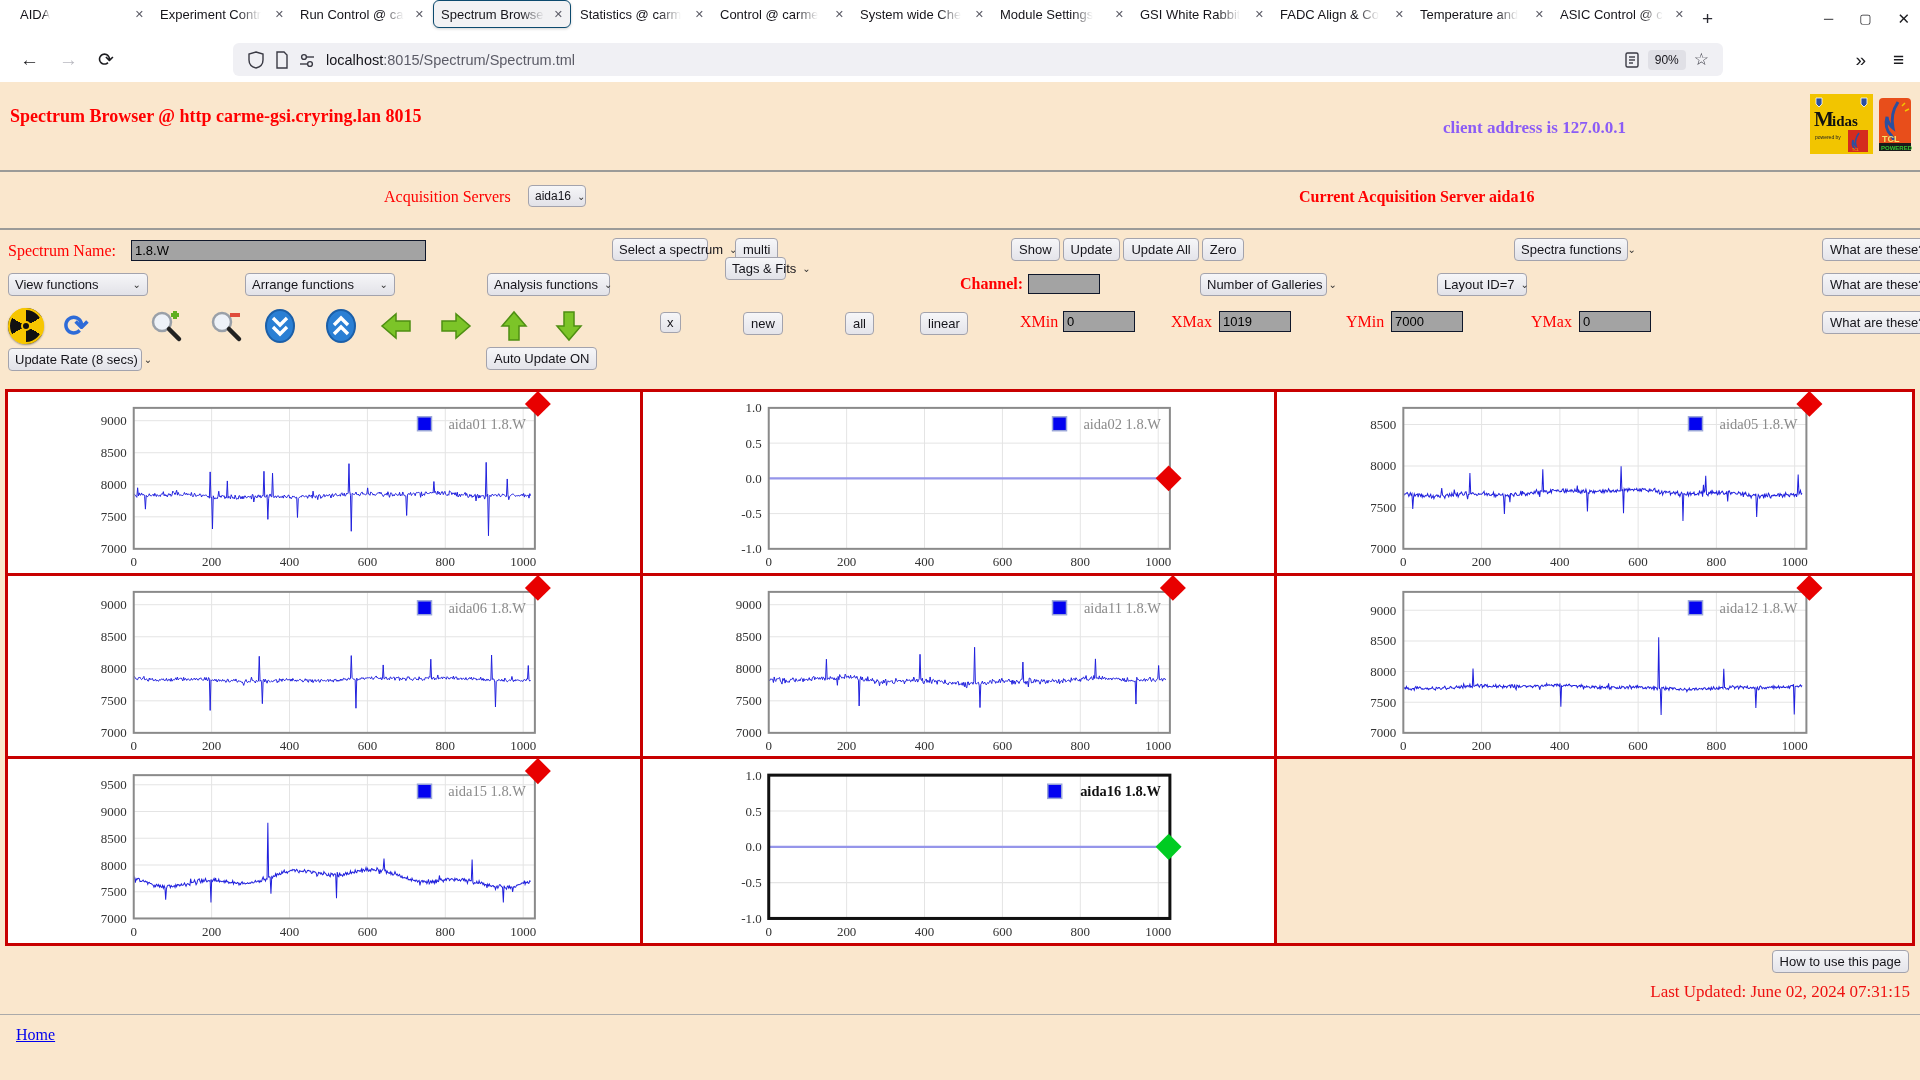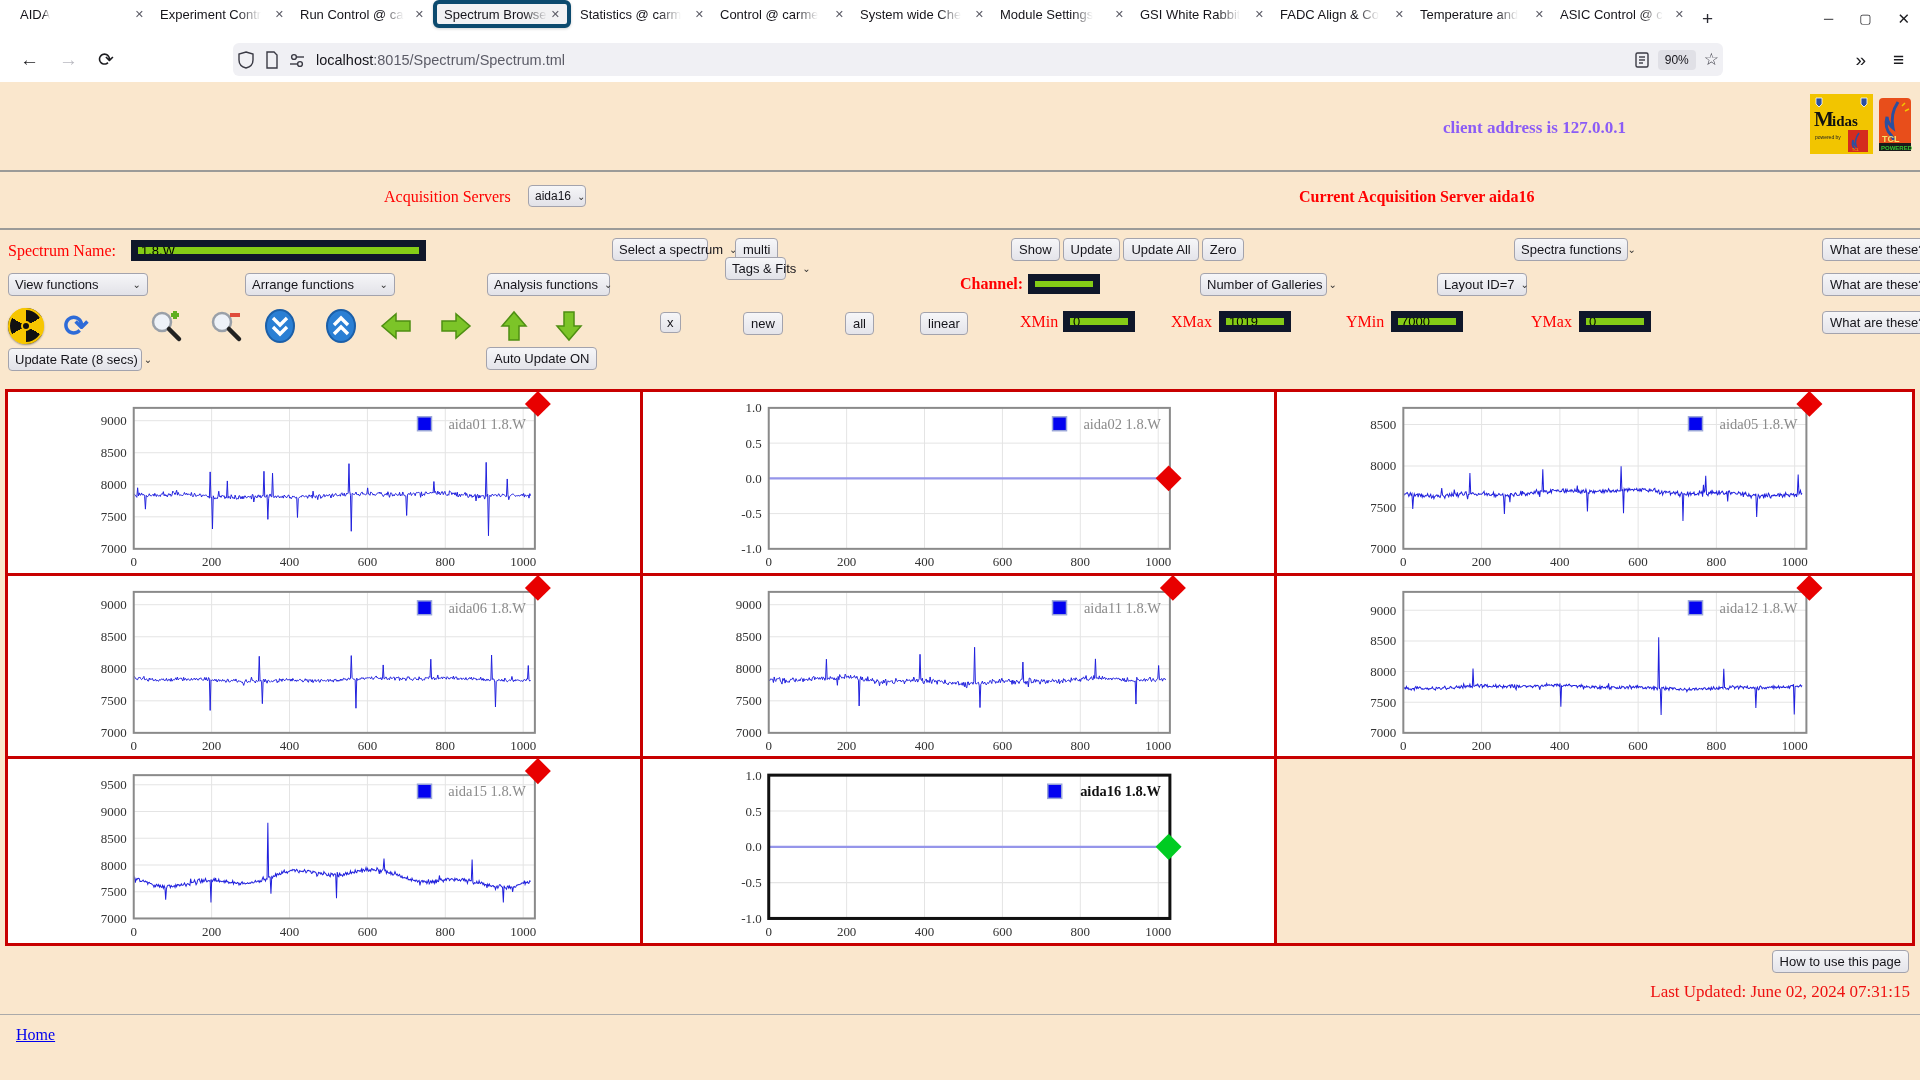--- a/index.html
+++ b/index.html
@@ -4,44 +4,44 @@
 <style>
   html,body{margin:0;padding:0;}
   body{width:1920px;height:1080px;overflow:hidden;font-family:"Liberation Sans",sans-serif;background:#FAE7CD;}
   .abs{position:absolute;}
   
   .tabbar{position:absolute;left:0;top:0;width:1920px;height:37px;background:#fff;display:flex;align-items:center;}
   .tabs{display:flex;align-items:flex-start;height:100%;padding-left:12px;}
   .tab{width:138px;height:28px;margin:0 1px;display:flex;align-items:center;justify-content:space-between;padding:0 7px;border-radius:6px;font-size:13px;color:#15141a;box-sizing:border-box;flex:none;}
   .tab .tlabel{white-space:nowrap;overflow:hidden;-webkit-mask-image:linear-gradient(90deg,#000 78%,transparent);mask-image:linear-gradient(90deg,#000 78%,transparent);}
   .tab .tclose{color:#5b5b66;font-size:11px;margin-left:4px;}
-  .tab.active{background:#f2f2f4;border:4px solid #0c4a6e;box-shadow:0 1px 3px rgba(0,0,0,.18);}
+  .tab.active{background:#f2f2f4;border:1px solid #0c4a6e;box-shadow:0 1px 3px rgba(0,0,0,.18);}
   .newtab{font-size:19px;color:#2b2b33;margin-left:10px;}
   .winctl{position:absolute;right:10px;top:0;height:37px;display:flex;align-items:center;gap:26px;color:#1b1b1f;font-size:13px;}
   .navbar{position:absolute;left:0;top:37px;width:1920px;height:45px;background:#fff;border-bottom:1px solid #d4d4d8;display:flex;align-items:center;}
   .navico{font-size:19px;color:#1b1b1f;margin-left:20px;}
   .navico.disabled{color:#b9b9c0;}
-  .urlbar{position:absolute;left:233px;top:6px;width:1490px;height:33px;background:#f0f0f4;border-radius:6px;display:flex;align-items:center;padding:0 4px;box-sizing:border-box;}
+  .urlbar{position:absolute;left:233px;top:6px;width:1490px;height:33px;background:#f0f0f4;border-radius:6px;display:flex;align-items:center;padding:0 14px;box-sizing:border-box;}
   .urlbar .sep{flex:1;}
   .urltext{font-size:14.5px;color:#15141a;margin-left:10px;}
   .urltext .rest{color:#5b5b66;}
   .zoombadge{background:#e0e0e6;border-radius:4px;font-size:12px;padding:3px 7px;color:#15141a;margin:0 8px;}
   .star{font-size:17px;color:#3a3a44;}
   .smallsvg{display:inline-block;vertical-align:middle;}
   
   .page{position:absolute;left:0;top:82px;width:1920px;height:998px;background:#FAE7CD;font-family:"Liberation Serif",serif;}
   .title{font-size:18px;font-weight:bold;color:#ff0000;}
   .client{font-size:17px;font-weight:bold;color:#8b5cf6;}
   .redlabel{font-size:16px;color:#ff0000;}
   .redbold{font-size:16px;font-weight:bold;color:#ff0000;}
   .hr{position:absolute;left:0;right:0;height:2px;background:#9b9b98;}
   .btn{font-family:"Liberation Sans",sans-serif;font-size:13px;color:#15141a;background:linear-gradient(#f6f6f8,#e4e4ea);border:1px solid #a3a3ad;border-radius:4px;padding:3px 7px;white-space:nowrap;}
   .sel{font-family:"Liberation Sans",sans-serif;font-size:13px;color:#15141a;background:linear-gradient(#f6f6f8,#e2e2e8);border:1px solid #a3a3ad;border-radius:4px;padding:3px 6px;display:inline-flex;align-items:center;justify-content:space-between;box-sizing:border-box;white-space:nowrap;}
   .sel .arr{font-size:10px;margin-left:6px;color:#333;}
-  .txt{font-family:"Liberation Sans",sans-serif;font-size:13px;border:7px solid #0f172a;background:#84cc16;padding:2px 3px;box-sizing:border-box;}
+  .txt{font-family:"Liberation Sans",sans-serif;font-size:13px;border:1px solid #0f172a;background:#a3a3a3;padding:2px 3px;box-sizing:border-box;}
   .btnrow{display:flex;gap:3px;}
   
   .ticon{position:absolute;width:36px;height:36px;}
   .rad{border-radius:50%;background:conic-gradient(#111 0 60deg,#f7c600 60deg 120deg,#111 120deg 180deg,#f7c600 180deg 240deg,#111 240deg 300deg,#f7c600 300deg 360deg);box-shadow:inset 0 0 0 2px #f7c600,0 1px 2px rgba(0,0,0,.4);position:relative;}
   .rad::after{content:"";position:absolute;left:13px;top:13px;width:10px;height:10px;background:#111;border:2px solid #f7c600;border-radius:50%;box-sizing:border-box;}
   .refr{font-size:30px;color:#2e6bd8;font-weight:bold;line-height:36px;text-align:center;}
   
   .grid{position:absolute;left:5px;top:307px;width:1910px;height:557px;box-sizing:border-box;border:3px solid #c80000;display:grid;grid-template-columns:1fr 1fr 1fr;grid-template-rows:1fr 1fr 1fr;}
   .grid-cell{background:#fff;border-right:3px solid #c80000;border-bottom:3px solid #c80000;position:relative;}
   .grid-cell:nth-child(3n){border-right:none;}
@@ -139,20 +139,21 @@
       </svg>
     <span class="zoombadge">90%</span>
     <span class="star">☆</span>
   </div>
   <span class="navico" style="position:absolute;right:54px">»</span>
   <span class="navico" style="position:absolute;right:16px">≡</span>
 </div>
 
 <div class="page">
 
+  <div class="abs title" style="left:10px;top:24px;">Spectrum Browser @ http carme-gsi.cryring.lan 8015</div>
   <div class="abs client" style="left:1443px;top:36px;">client address is 127.0.0.1</div>
 
   <svg class="abs" style="left:1810px;top:12px;" width="63" height="60" viewBox="0 0 63 60">
     <rect x="0" y="0" width="63" height="60" fill="#f2c500"></rect>
     <path d="M6 4 L12 4 L12 10 L9 13 L6 10 Z" fill="#2b4fa0" stroke="#fff" stroke-width="0.8"></path>
     <path d="M51 4 L57 4 L57 10 L54 13 L51 10 Z" fill="#2b4fa0" stroke="#fff" stroke-width="0.8"></path>
     <text x="4" y="32" font-family="Liberation Serif, serif" font-size="21" font-weight="bold" fill="#111">M</text>
     <text x="22" y="32" font-family="Liberation Serif, serif" font-size="15" font-weight="bold" fill="#111">idas</text>
     <text x="5" y="45" font-family="Liberation Sans, sans-serif" font-size="5" fill="#222">powered by</text>
     <rect x="38" y="36" width="20" height="22" fill="#d42b1e"></rect>

